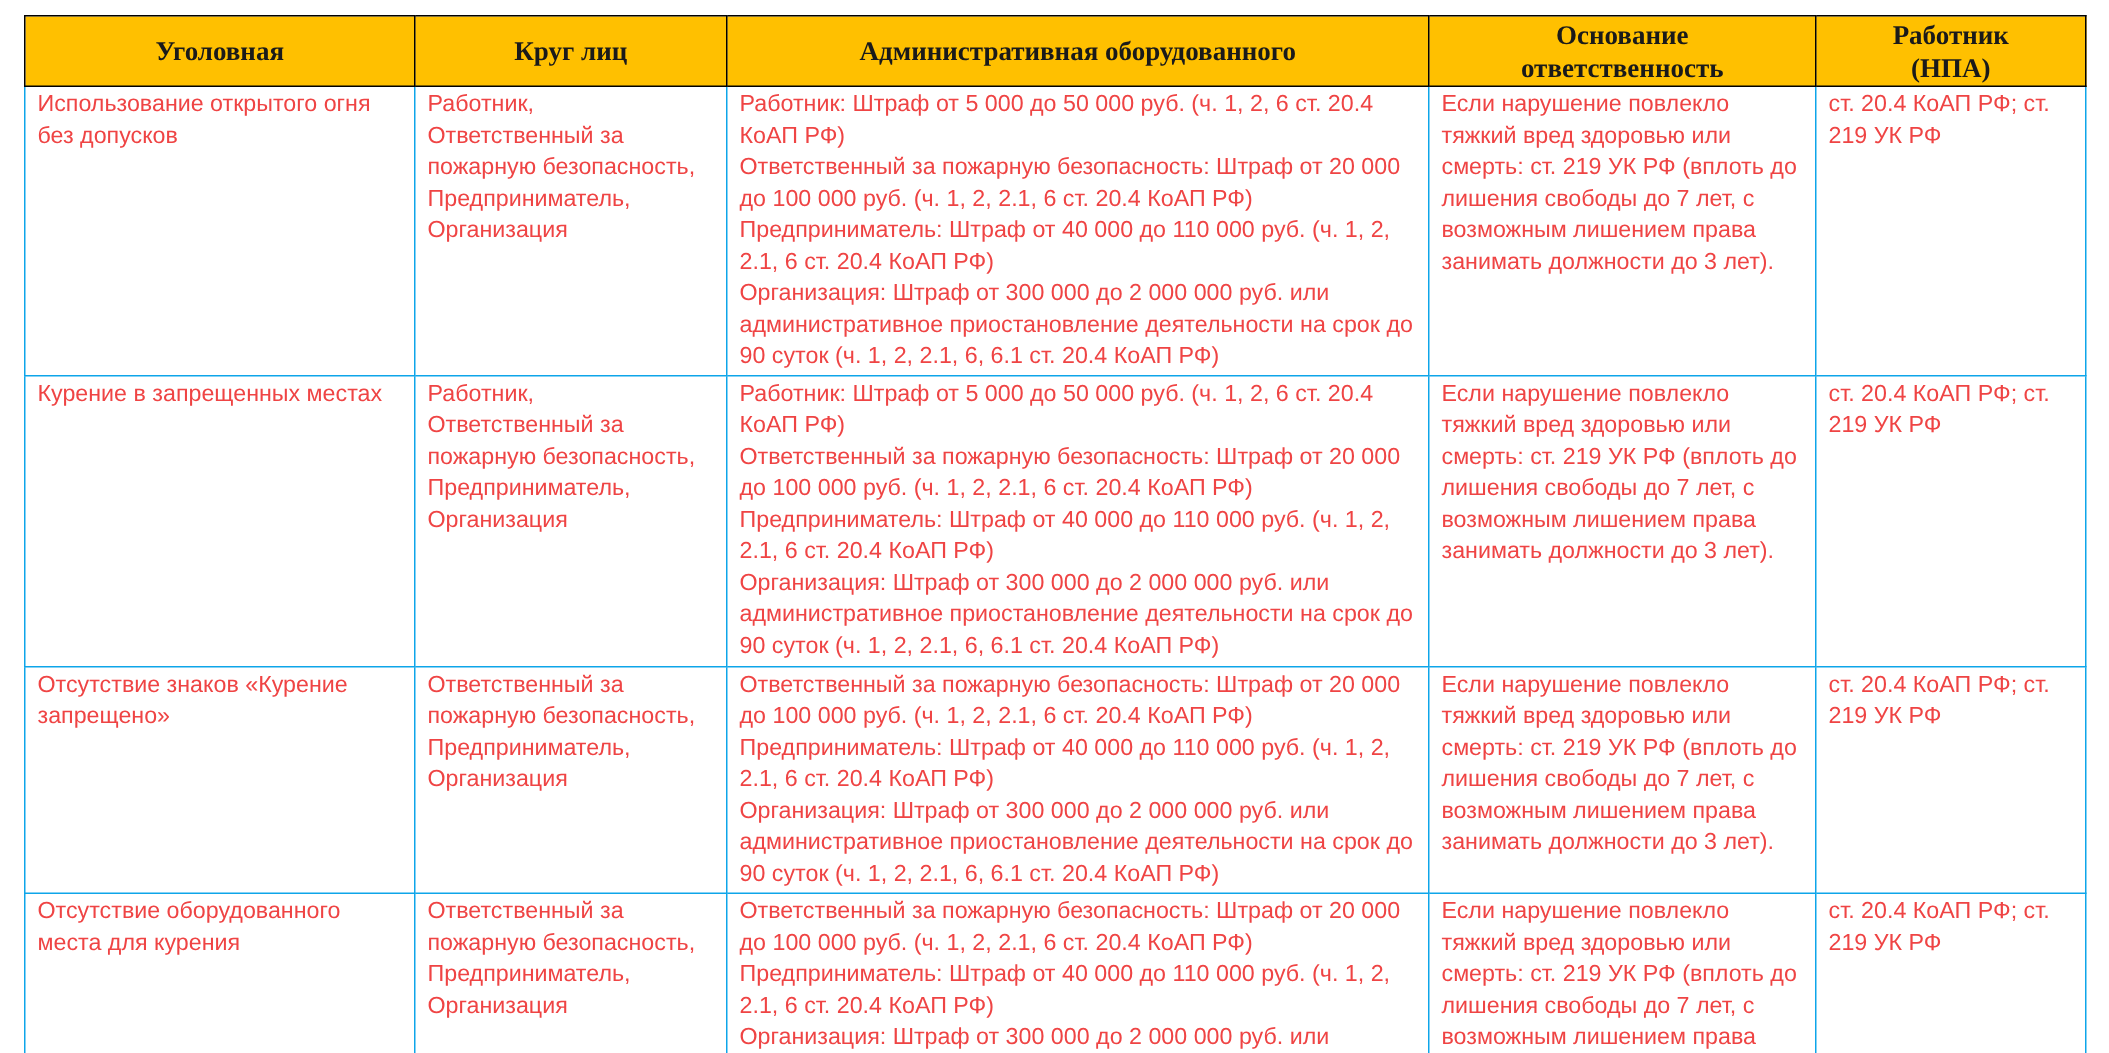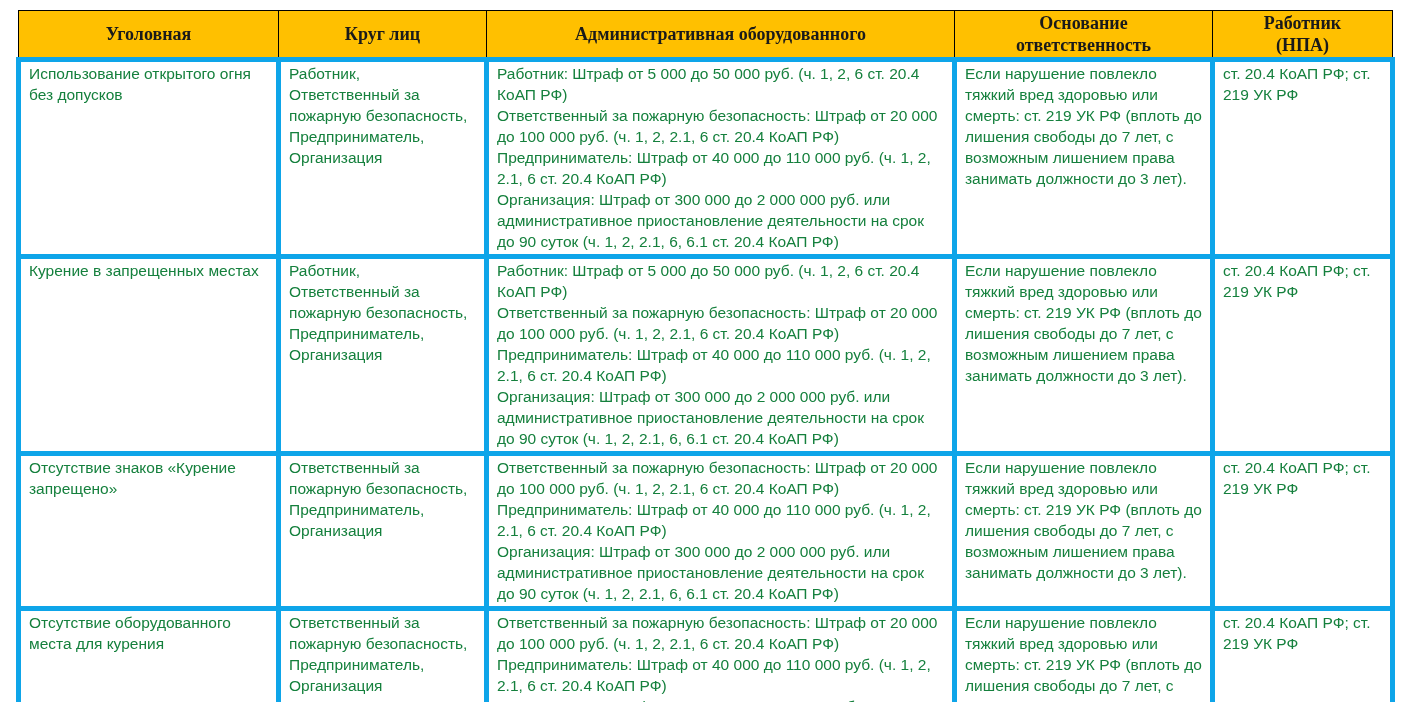--- a/index.html
+++ b/index.html
@@ -29,25 +29,25 @@
     font-size: 18px;
     line-height: 22px;
     color: #1a1a1a;
     text-align: center;
     vertical-align: middle;
     padding: 1px 4px;
     height: 47px;
     white-space: pre-line;
   }
   td {
-    border: 5px solid #0ea5e9;
+    border: 1px solid #0ea5e9;
     vertical-align: top;
     font-size: 15.5px;
     line-height: 21px;
-    color: #15803d;
+    color: #ef4444;
     padding: 1px 7px 2px 8px;
     white-space: pre-line;
     overflow: hidden;
   }
   tr.r1 { height: 192px; }
   tr.r2 { height: 194px; padding-left: 36px; }
   tr.r3 { height: 149px; }
   tr.r4 { height: 200px; }
 </style>
 </head>

